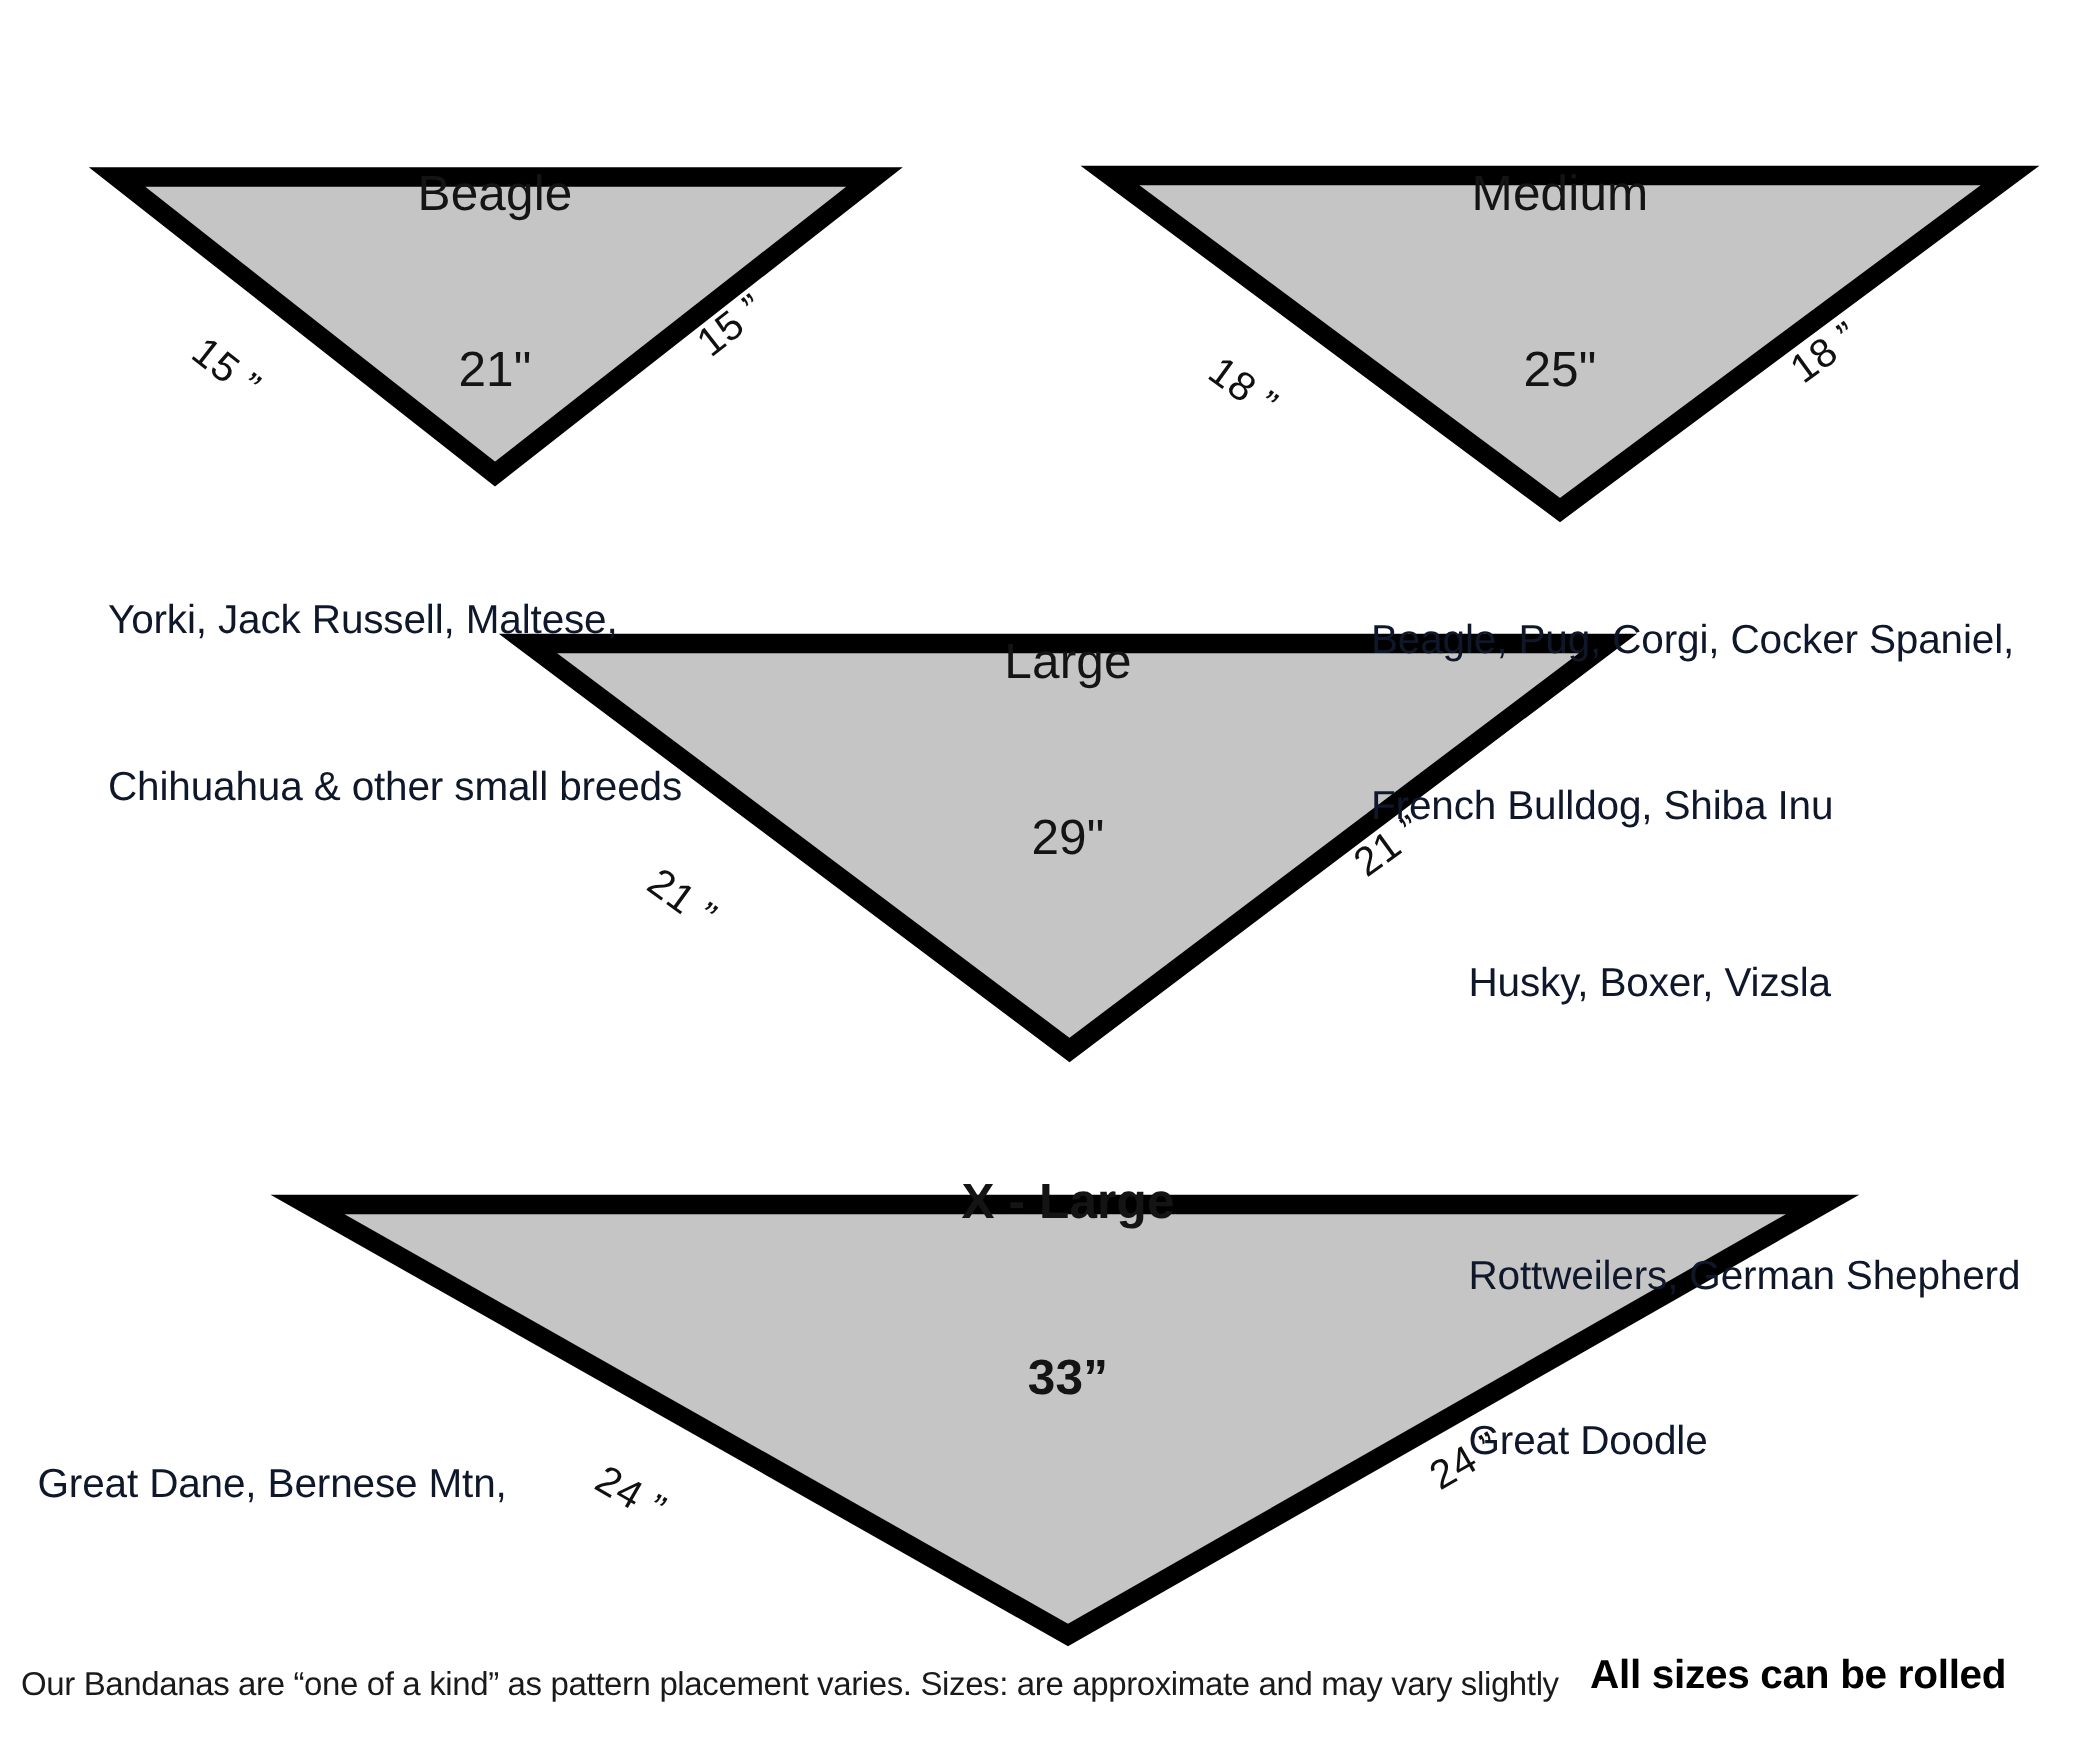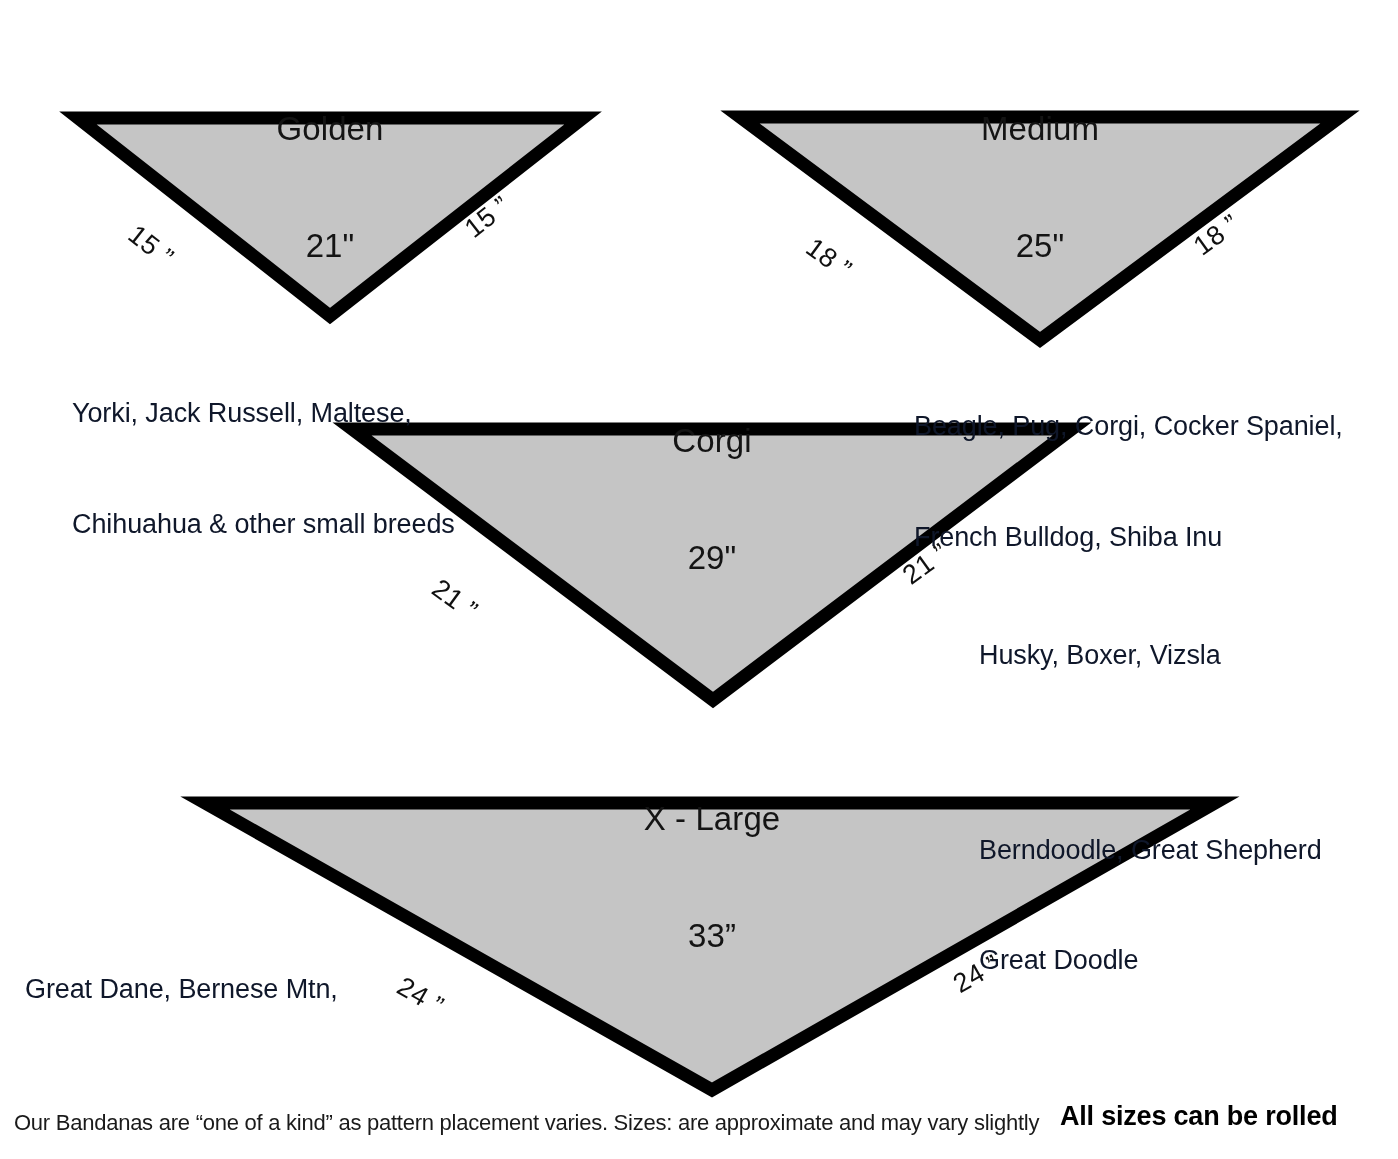--- a/index.html
+++ b/index.html
@@ -68,21 +68,21 @@
 <div id="canvas">
 
   <svg class="tri-svg" viewBox="0 0 1398 1159">
     <polygon points="78,118 583,118 330,316" fill="#c5c5c5" stroke="#000000" stroke-width="13" stroke-linejoin="miter"></polygon>
     <polygon points="740,117 1340,117 1040,340" fill="#c5c5c5" stroke="#000000" stroke-width="13" stroke-linejoin="miter"></polygon>
     <polygon points="352,429 1072,429 713,700" fill="#c5c5c5" stroke="#000000" stroke-width="13" stroke-linejoin="miter"></polygon>
     <polygon points="205,803 1215,803 712,1090" fill="#c5c5c5" stroke="#000000" stroke-width="13" stroke-linejoin="miter"></polygon>
   </svg>
 
   <div class="abs size-title" style="left:180px; top:32px; width:300px;">
-    <div>Golden</div>
+    <div>Beagle</div>
     <div>21"</div>
   </div>
   <div class="abs dim" style="left:141px; top:219px; transform: rotate(38deg);">15 ”</div>
   <div class="abs dim" style="left:459px; top:220px; transform: rotate(-38deg);">15 ”</div>
   <div class="abs breeds" style="left:72px; top:322px;">
     <div>Yorki, Jack Russell, Maltese,</div>
     <div>Chihuahua &amp; other small breeds</div>
   </div>
 
   <div class="abs size-title" style="left:890px; top:32px; width:300px;">
@@ -90,33 +90,33 @@
     <div>25"</div>
   </div>
   <div class="abs dim" style="left:818px; top:232px; transform: rotate(36deg);">18 ”</div>
   <div class="abs dim" style="left:1188px; top:237px; transform: rotate(-36deg);">18 ”</div>
   <div class="abs breeds" style="left:914px; top:335px;">
     <div>Beagle, Pug, Corgi, Cocker Spaniel,</div>
     <div>French Bulldog, Shiba Inu</div>
   </div>
 
   <div class="abs size-title" style="left:562px; top:344px; width:300px;">
-    <div>Corgi</div>
+    <div>Large</div>
     <div>29"</div>
   </div>
   <div class="abs dim" style="left:444px; top:573px; transform: rotate(36deg);">21 ”</div>
   <div class="abs dim" style="left:897px; top:566px; transform: rotate(-36deg);">21 ”</div>
   <div class="abs breeds" style="left:979px; top:564px;">
     <div>Husky, Boxer, Vizsla</div>
     <div style="height:11px;"></div>
-    <div>Berndoodle, Great Shepherd</div>
+    <div>Rottweilers, German Shepherd</div>
     <div>Great Doodle</div>
   </div>
 
-  <div class="abs size-title" style="left:562px; top:722px; width:300px;">
+  <div class="abs size-title" style="left:562px; top:704px; width:300px;font-weight:bold;">
     <div>X - Large</div>
     <div>33”</div>
   </div>
   <div class="abs dim" style="left:407px; top:971px; transform: rotate(30deg);">24 ”</div>
   <div class="abs dim" style="left:948px; top:973px; transform: rotate(-30deg);">24 ”</div>
   <div class="abs breeds" style="left:25px; top:898px;">
     <div>Great Dane, Bernese Mtn,</div>
     
   </div>
 

